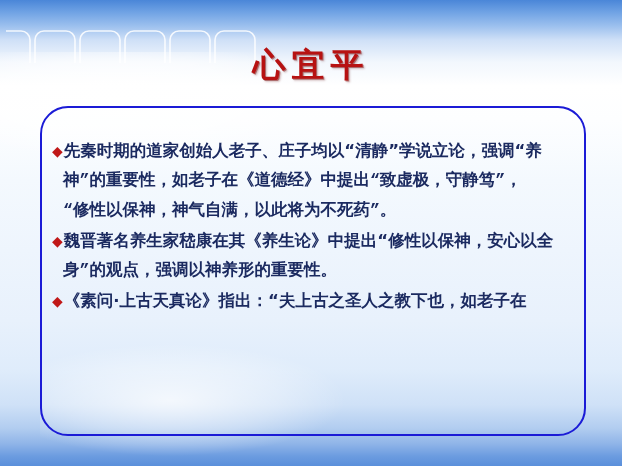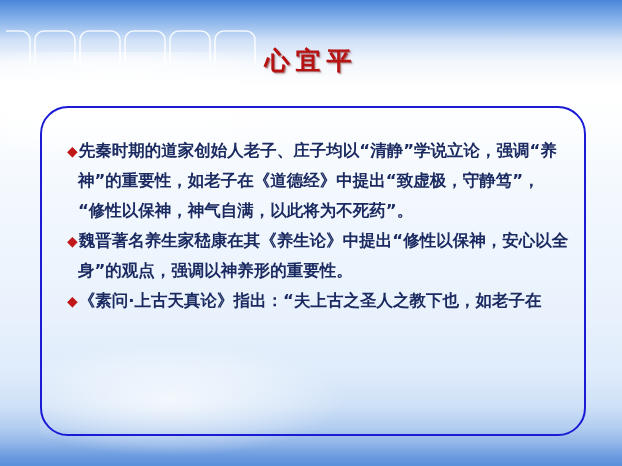--- a/index.html
+++ b/index.html
@@ -70,21 +70,21 @@
   }
 
   
   #title {
     position: absolute;
     left: 0;
     top: 48px;
     width: 622px;
     text-align: center;
     font-family: "DejaVu Sans", sans-serif;
-    font-size: 25px;
+    font-size: 33px;
     font-weight: bold;
     letter-spacing: 6px;
     color: #b71212;
     text-shadow: 1px 1px 0 rgba(120,0,0,0.45), 2px 2px 2px rgba(130,60,60,0.30);
     line-height: 1;
     white-space: nowrap;
   }
 
   
   #content-box {
@@ -108,21 +108,20 @@
 
   .bullet {
     position: relative;
     color: #1b2a60;
     font-family: "DejaVu Sans", sans-serif;
     font-size: 16.5px;
     font-weight: bold;
     line-height: 30px;
     letter-spacing: 0px;
     text-indent: 0;
-    margin-left: 15px;
   }
 
   .bullet .marker {
     color: #c01818;
     font-size: 14px;
     font-weight: bold;
     margin-right: 1px;
     display: inline;
   }
 
@@ -131,21 +130,21 @@
   }
 
   .bline {
     color: #1b2a60;
     font-family: "DejaVu Sans", sans-serif;
     font-size: 16.5px;
     font-weight: bold;
     line-height: 30px;
     white-space: nowrap;
   }
-  .bline.indent { padding-left: 11px; }
+  .bline.indent { padding-left: 11px; font-family: Liberation Mono, monospace; }
 </style>
 </head>
 <body>
 
 <div id="slide">
 
   <div id="bloom"></div>
   <div id="bloom2"></div>
 
   <svg id="ribbon" width="260" height="34" viewBox="0 0 260 34">

